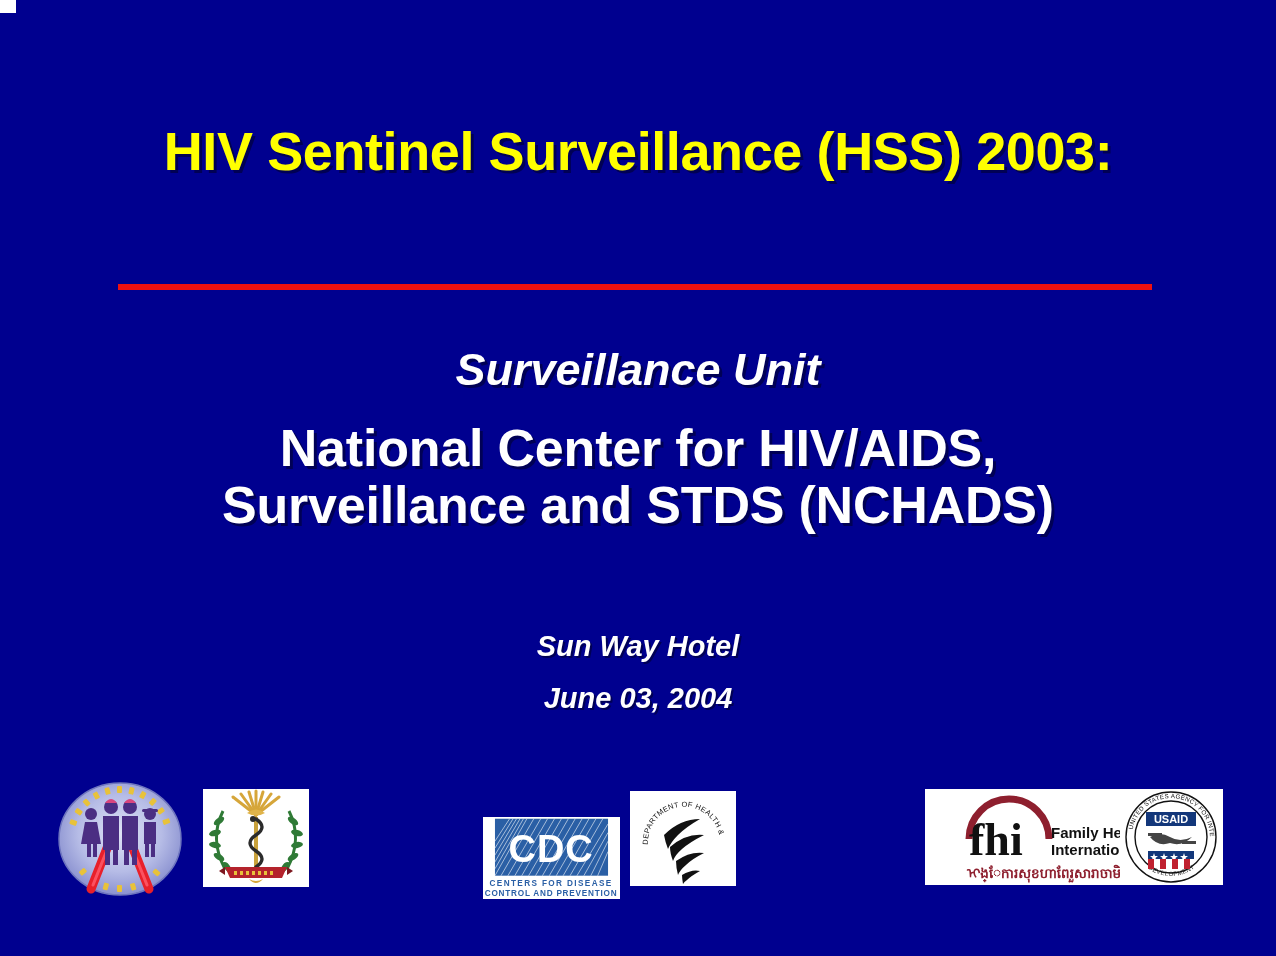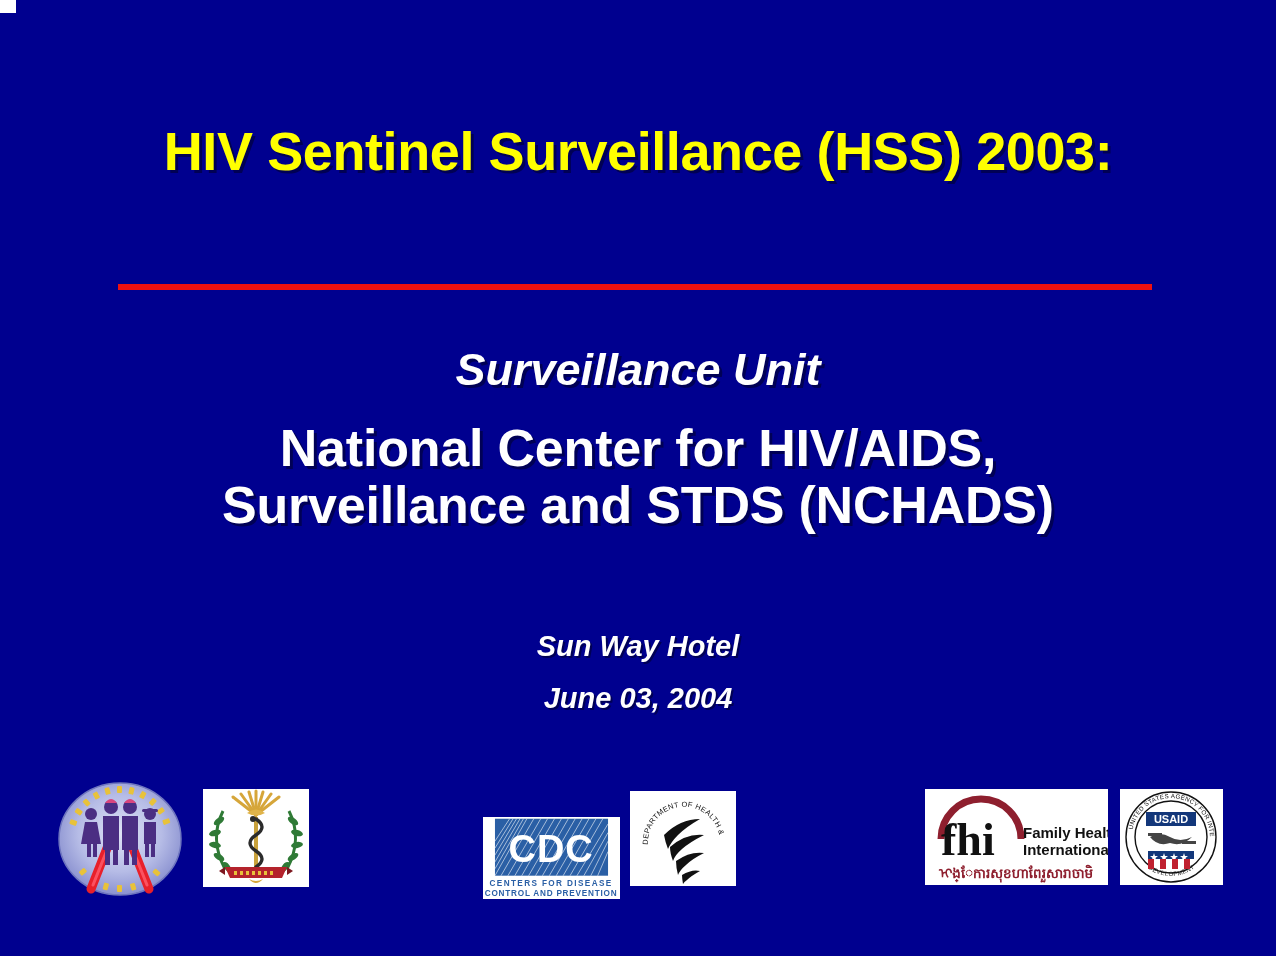--- a/index.html
+++ b/index.html
@@ -111,21 +111,21 @@
   .logo {
     position: absolute;
     overflow: hidden;
   }
   .logo svg { display: block; width: 100%; height: 100%; }
 
   #logo-nchads { left: 58px;   top: 781px; width: 124px; height: 116px; }
   #logo-moh    { left: 203px;  top: 789px; width: 106px; height: 98px;  background:#ffffff; }
   #logo-cdc    { left: 483px;  top: 791px; width: 137px; height: 82px;  background:#ffffff;margin-top:26px; }
   #logo-hhs    { left: 630px;  top: 791px; width: 106px; height: 95px;  background:#ffffff; }
-  #logo-fhi    { left: 925px;  top: 789px; width: 183px; height: 96px;  background:#ffffff; }
+  #logo-fhi    { left: 925px;  top: 789px; width: 183px; height: 96px;  background:#ffffff;padding-left:28px; }
   #logo-usaid  { left: 1120px; top: 789px; width: 103px; height: 96px;  background:#ffffff; }
 </style>
 </head>
 <body>
 
 <div id="slide">
 
   <div class="corner-marker"></div>
 
   <div class="title-block">

